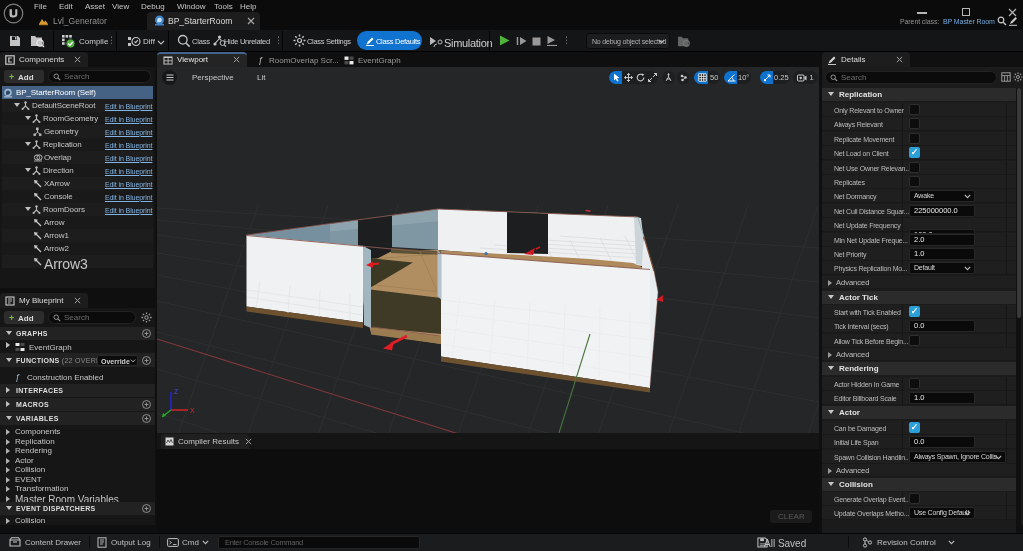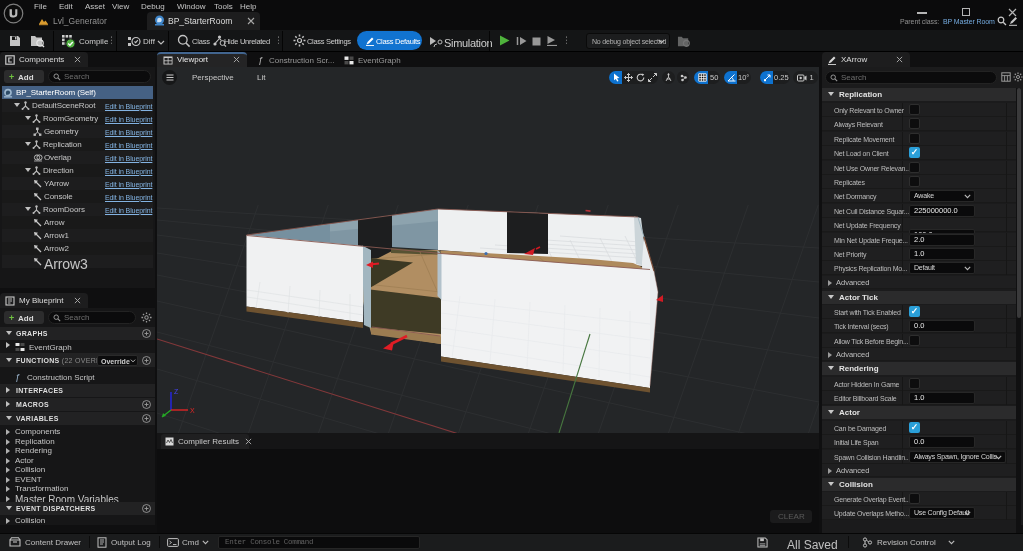--- a/index.html
+++ b/index.html
@@ -248,21 +248,21 @@
       <circle cx="1.5" cy="8" r="1" fill="#b9b9b9"></circle>
       <circle cx="7.5" cy="8" r="1" fill="#b9b9b9"></circle>
     </svg>
 <div class="tx" style="left:43px;top:167px;font-size:8px;letter-spacing:-0.1px;color:#c6c6c6">Direction</div>
 <div class="lnk" style="left:105px;top:167.5px">Edit in Blueprint</div>
 <div class="abs" style="left:2px;top:177px;width:151px;height:13px;background:#1d1d1e"></div>
 <svg class="abs" style="left:33px;top:179px" width="9" height="9" viewBox="0 0 9 9">
       <path d="M8 8 L3 3" stroke="#c9c9c9" stroke-width="1.3"></path>
       <path d="M1 1 L5 1.8 L1.8 5 Z" fill="#c9c9c9"></path>
     </svg>
-<div class="tx" style="left:44px;top:180px;font-size:8px;letter-spacing:-0.1px;color:#c6c6c6">YArrow</div>
+<div class="tx" style="left:44px;top:180px;font-size:8px;letter-spacing:-0.1px;color:#c6c6c6">XArrow</div>
 <div class="lnk" style="left:105px;top:180.5px">Edit in Blueprint</div>
 <div class="abs" style="left:2px;top:190px;width:151px;height:13px;background:#191919"></div>
 <svg class="abs" style="left:33px;top:192px" width="9" height="9" viewBox="0 0 9 9">
       <path d="M8 8 L3 3" stroke="#c9c9c9" stroke-width="1.3"></path>
       <path d="M1 1 L5 1.8 L1.8 5 Z" fill="#c9c9c9"></path>
     </svg>
 <div class="tx" style="left:44px;top:193px;font-size:8px;letter-spacing:-0.1px;color:#c6c6c6">Console</div>
 <div class="lnk" style="left:105px;top:193.5px">Edit in Blueprint</div>
 <div class="abs" style="left:2px;top:203px;width:151px;height:13px;background:#1d1d1e"></div>
 <div class="tri" style="left:25px;top:207px;border-left:3px solid transparent;border-right:3px solid transparent;border-top:4.5px solid #c0c0c0"></div>
@@ -348,21 +348,21 @@
 <div class="abs" style="left:97px;top:355px;width:41px;height:11px;background:#0c0c0d;border:1px solid #2a2a2a;border-radius:2px"></div>
 <div class="tx" style="left:101px;top:358px;font-size:7px;color:#d0d0d0;font-weight:bold">Override</div>
 <svg class="abs" style="left:130px;top:359px" width="6" height="4" viewBox="0 0 7 5">
       <path d="M0.8 0.8 L3.5 3.6 L6.2 0.8" stroke="#bbb" stroke-width="1.2" fill="none"></path>
     </svg>
 <svg class="abs" style="left:142px;top:356px" width="9" height="9" viewBox="0 0 9 9">
       <circle cx="4.5" cy="4.5" r="4" fill="none" stroke="#9a9a9a" stroke-width="0.9"></circle>
       <path d="M4.5 2.5 V6.5 M2.5 4.5 H6.5" stroke="#9a9a9a" stroke-width="0.9"></path>
     </svg>
 <div class="tx" style="left:15px;top:373px;font-size:9px;color:#9db7cf;font-style:italic">ƒ</div>
-<div class="tx" style="left:27px;top:374px;font-size:8px;color:#c6c6c6">Construction Script</div>
+<div class="tx" style="left:27px;top:374px;font-size:8px;color:#c6c6c6">Construction Enabled</div>
 <div class="abs" style="left:0;top:384px;width:155px;height:13px;background:#222223"></div>
 <div class="tri" style="left:6px;top:387px;border-top:3px solid transparent;border-bottom:3px solid transparent;border-left:4.5px solid #c0c0c0"></div>
 <div class="hdr" style="left:16px;top:387px;font-size:7px;letter-spacing:0.3px">INTERFACES</div>
 <div class="abs" style="left:0;top:398px;width:155px;height:13px;background:#222223"></div>
 <div class="tri" style="left:6px;top:401px;border-top:3px solid transparent;border-bottom:3px solid transparent;border-left:4.5px solid #c0c0c0"></div>
 <div class="hdr" style="left:16px;top:401px;font-size:7px;letter-spacing:0.3px">MACROS</div>
 <svg class="abs" style="left:142px;top:400px" width="9" height="9" viewBox="0 0 9 9">
       <circle cx="4.5" cy="4.5" r="4" fill="none" stroke="#9a9a9a" stroke-width="0.9"></circle>
       <path d="M4.5 2.5 V6.5 M2.5 4.5 H6.5" stroke="#9a9a9a" stroke-width="0.9"></path>
     </svg>
@@ -399,21 +399,21 @@
 <div class="tri" style="left:6px;top:518px;border-top:3px solid transparent;border-bottom:3px solid transparent;border-left:4.5px solid #b0b0b0"></div>
 <div class="tx" style="left:15px;top:517px;font-size:8px;color:#c6c6c6">Collision</div>
 <div class="abs" style="left:0;top:525px;width:155px;height:8px;background:#0f0f10"></div>
 
 <div class="abs" style="left:820px;top:52px;width:203px;height:481px;background:#101011"></div>
 <div class="abs" style="left:822px;top:52px;width:88px;height:15px;background:#1d1d1e;border-radius:4px 4px 0 0"></div>
 <svg class="abs" style="left:827px;top:55px" width="10" height="10" viewBox="0 0 10 10">
       <path d="M1.5 8.5 L2.5 6 L7 1.5 L8.5 3 L4 7.5 Z" fill="#d8d8d8"></path>
       <path d="M1 9.6 L9 9.6" stroke="#d8d8d8" stroke-width="1"></path>
     </svg>
-<div class="tx" style="left:841px;top:56px;font-size:8px;color:#dcdcdc">XArrow</div>
+<div class="tx" style="left:841px;top:56px;font-size:8px;color:#dcdcdc">Details</div>
 <svg class="abs" style="left:896px;top:56px" width="7" height="7" viewBox="0 0 8 8">
       <path d="M1 1 L7 7 M7 1 L1 7" stroke="#a8a8a8" stroke-width="1.1"></path>
     </svg>
 <div class="abs" style="left:822px;top:67px;width:201px;height:458px;background:#1b1b1c"></div>
 <div class="abs" style="left:825px;top:71px;width:172px;height:13px;background:#0b0b0c;border:1px solid #232323;border-radius:7px"></div>
 <svg class="abs" style="left:830px;top:74px" width="8" height="8" viewBox="0 0 10 10">
       <circle cx="4" cy="4" r="2.8" fill="none" stroke="#9a9a9a" stroke-width="1.2"></circle>
       <path d="M6.2 6.2 L9 9" stroke="#9a9a9a" stroke-width="1.3"></path>
     </svg>
 <div class="tx" style="left:841px;top:74px;font-size:8px;color:#6f6f6f">Search</div>
@@ -585,21 +585,21 @@
       <rect x="1.5" y="2" width="3.2" height="2.4" fill="#242425"></rect>
       <rect x="5.5" y="2" width="3.2" height="2.4" fill="#242425"></rect>
       <rect x="1.5" y="5.2" width="3.2" height="2.4" fill="#242425"></rect>
       <rect x="5.5" y="5.2" width="3.2" height="2.4" fill="#242425"></rect>
     </svg>
 <div class="tx" style="left:177px;top:56px;font-size:8px;color:#e8e8e8">Viewport</div>
 <svg class="abs" style="left:233px;top:56px" width="7" height="7" viewBox="0 0 8 8">
       <path d="M1 1 L7 7 M7 1 L1 7" stroke="#a8a8a8" stroke-width="1.1"></path>
     </svg>
 <div class="tx" style="left:258px;top:56px;font-size:9px;color:#b9b9b9;font-style:italic">ƒ</div>
-<div class="tx" style="left:269px;top:57px;font-size:8px;color:#9a9a9a">Construction Scr...</div>
+<div class="tx" style="left:269px;top:57px;font-size:8px;color:#9a9a9a">RoomOverlap Scr...</div>
 <svg class="abs" style="left:344px;top:56px" width="10" height="9" viewBox="0 0 10 9">
       <rect x="0.5" y="0.5" width="4" height="3.4" fill="#e8e8e8"></rect>
       <rect x="5.5" y="0.5" width="4" height="3.4" fill="#4a4a4a"></rect>
       <rect x="0.5" y="5" width="4" height="3.4" fill="#4a4a4a"></rect>
       <rect x="5.5" y="5" width="4" height="3.4" fill="#e8e8e8"></rect>
     </svg>
 <div class="tx" style="left:358px;top:57px;font-size:8px;color:#9a9a9a">EventGraph</div>
 
 <svg class="abs" style="left:157px;top:67px" width="662" height="366" viewBox="157 67 662 366">
 <rect x="157" y="67" width="662" height="366" fill="#242628"></rect>
@@ -844,27 +844,27 @@
 <svg class="abs" style="left:167px;top:538px" width="12" height="9" viewBox="0 0 12 9">
       <rect x="0.6" y="0.6" width="10.8" height="7.8" rx="1" fill="none" stroke="#c0c0c0" stroke-width="1"></rect>
       <path d="M2.5 3 L4.5 4.5 L2.5 6" stroke="#c0c0c0" stroke-width="0.9" fill="none"></path>
       <path d="M6 6.5 H9.5" stroke="#c0c0c0" stroke-width="0.9"></path>
     </svg>
 <div class="tx" style="left:182px;top:539px;font-size:8px;color:#c0c0c0">Cmd</div>
 <svg class="abs" style="left:202px;top:540px" width="7" height="5" viewBox="0 0 7 5">
       <path d="M0.8 0.8 L3.5 3.6 L6.2 0.8" stroke="#bbb" stroke-width="1.1" fill="none"></path>
     </svg>
 <div class="abs" style="left:218px;top:535.5px;width:202px;height:13px;background:#0a0a0b;border:1px solid #262626;border-radius:2px"></div>
-<div class="tx" style="left:225px;top:539px;font-size:7.5px;color:#606060;font-family:Liberation Mono, monospace;letter-spacing:-0.3px">Enter Console Command</div>
+<div class="tx" style="left:225px;top:539px;font-size:7.5px;color:#606060;font-family:Liberation Sans, sans-serif;letter-spacing:-0.3px">Enter Console Command</div>
 <svg class="abs" style="left:757px;top:537px" width="11" height="11" viewBox="0 0 12 12">
       <path d="M1 1 H9 L11 3 V11 H1 Z" fill="none" stroke="#c0c0c0" stroke-width="1.1"></path>
       <rect x="3.5" y="1.5" width="4" height="3" fill="#c0c0c0"></rect>
       <path d="M3 7.5 H9 M3 9.5 H9" stroke="#c0c0c0" stroke-width="0.9"></path>
     </svg>
-<div class="tx" style="left:787px;top:539px;font-size:12px;color:#c0c0c0">All Saved</div>
+<div class="tx" style="left:764px;top:539px;font-size:10px;color:#c0c0c0">All Saved</div>
 <div class="sep" style="left:848px;top:536px;height:12px;background:#0c0c0c"></div>
 <svg class="abs" style="left:862px;top:537px" width="11" height="11" viewBox="0 0 11 11">
       <circle cx="3" cy="2.5" r="1.6" fill="none" stroke="#c0c0c0" stroke-width="1"></circle>
       <circle cx="3" cy="8.5" r="1.6" fill="none" stroke="#c0c0c0" stroke-width="1"></circle>
       <circle cx="8" cy="5.5" r="1.6" fill="none" stroke="#c0c0c0" stroke-width="1"></circle>
       <path d="M3 4.1 V6.9 M4.4 3.2 L6.6 4.8" stroke="#c0c0c0" stroke-width="1"></path>
     </svg>
 <div class="tx" style="left:877px;top:539px;font-size:8px;color:#c0c0c0">Revision Control</div>
 <svg class="abs" style="left:948px;top:540px" width="7" height="5" viewBox="0 0 7 5">
       <path d="M0.8 0.8 L3.5 3.6 L6.2 0.8" stroke="#bbb" stroke-width="1.1" fill="none"></path>

